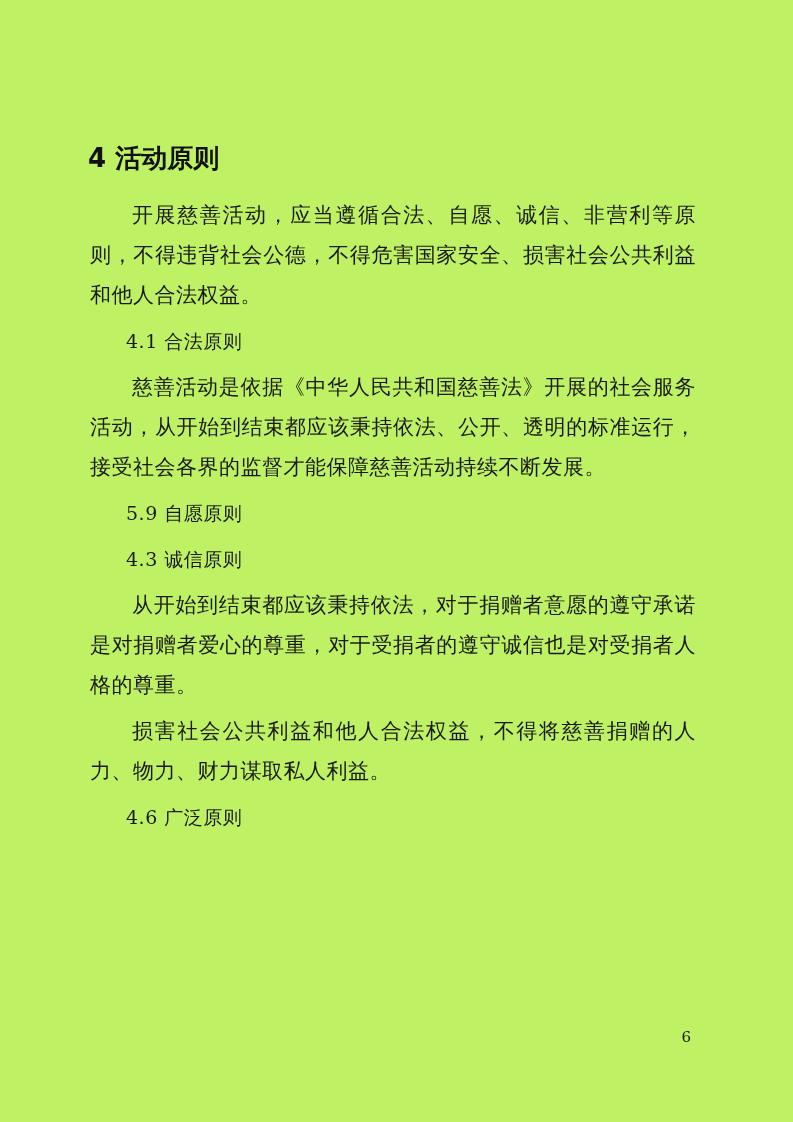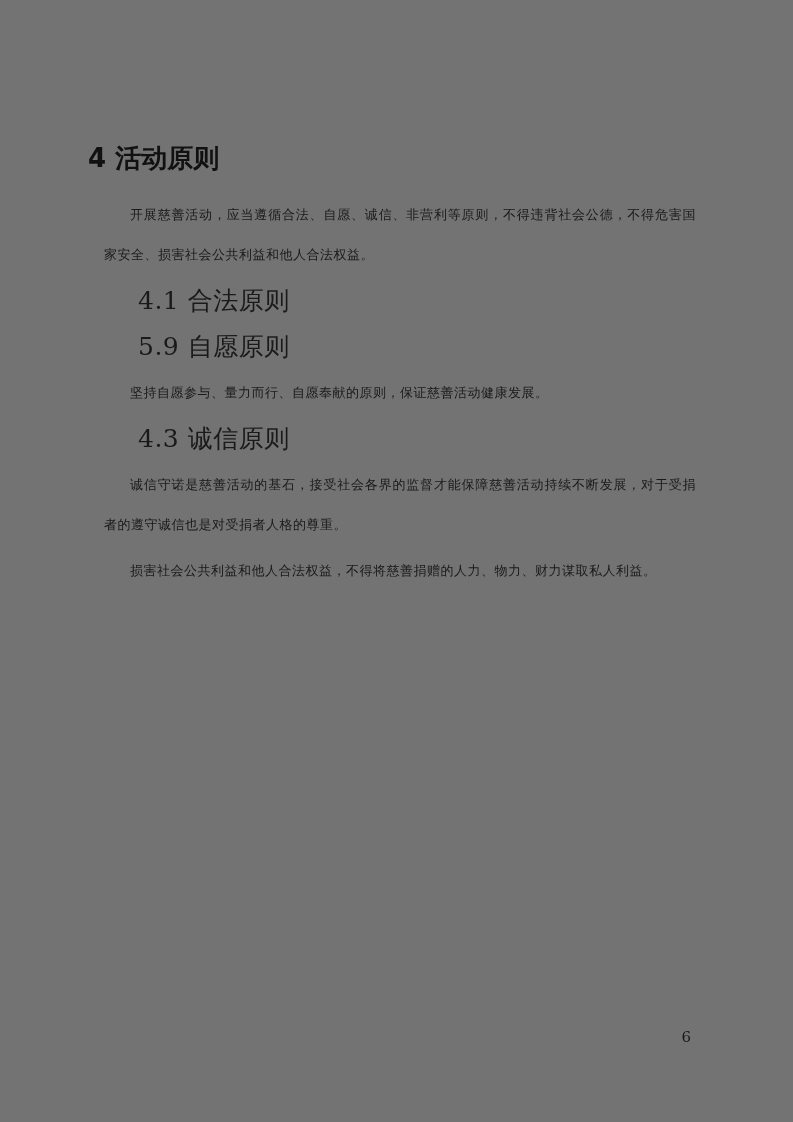--- a/index.html
+++ b/index.html
@@ -4,47 +4,47 @@
 <style>
   html, body {
     margin: 0;
     padding: 0;
     background: #ffffff;
   }
   .page {
     position: relative;
     width: 793px;
     height: 1122px;
-    background: #737373;
+    background: #bef264;
     box-sizing: border-box;
     padding: 143px 97px 0 88px;
     overflow: hidden;
     color: #1a1a1a;
   }
   .doc-title {
     font-family: "DejaVu Sans", "Liberation Sans", sans-serif;
     font-size: 26px;
     font-weight: 700;
     line-height: 30px;
     margin: 0 0 22px 0;
     color: #111111;
   }
   .para {
     font-family: Liberation Serif, serif;
-    font-size: 13px;
+    font-size: 21px;
     line-height: 40px;
-    margin: 0 0 6px 16px;
+    margin: 0 0 6px 2px;
     text-align: justify;
     text-indent: 2em;
     letter-spacing: 0.5px;
     color: #1a1a1a;
   }
   .subhead {
     font-family: "DejaVu Serif", "Liberation Serif", serif;
-    font-size: 25px;
+    font-size: 19px;
     line-height: 40px;
     margin: 0 0 6px 0;
     text-indent: 2em;
     letter-spacing: 0.5px;
     color: #1a1a1a;
   }
   .page-number {
     position: absolute;
     top: 1028px;
     right: 102px;
@@ -56,26 +56,27 @@
 </head>
 <body>
 
 <div class="page">
 
   <h1 class="doc-title">4 活动原则</h1>
 
   <p class="para">开展慈善活动，应当遵循合法、自愿、诚信、非营利等原则，不得违背社会公德，不得危害国家安全、损害社会公共利益和他人合法权益。</p>
 
   <p class="subhead">4.1 合法原则</p>
+  <p class="para">慈善活动是依据《中华人民共和国慈善法》开展的社会服务活动，从开始到结束都应该秉持依法、公开、透明的标准运行，接受社会各界的监督才能保障慈善活动持续不断发展。</p>
 
   <p class="subhead">5.9 自愿原则</p>
-  <p class="para">坚持自愿参与、量力而行、自愿奉献的原则，保证慈善活动健康发展。</p>
 
   <p class="subhead">4.3 诚信原则</p>
-  <p class="para">诚信守诺是慈善活动的基石，接受社会各界的监督才能保障慈善活动持续不断发展，对于受捐者的遵守诚信也是对受捐者人格的尊重。</p>
+  <p class="para">从开始到结束都应该秉持依法，对于捐赠者意愿的遵守承诺是对捐赠者爱心的尊重，对于受捐者的遵守诚信也是对受捐者人格的尊重。</p>
 
   <p class="para">损害社会公共利益和他人合法权益，不得将慈善捐赠的人力、物力、财力谋取私人利益。</p>
 
 
+  <p class="subhead">4.6 广泛原则</p>
 
   <div class="page-number">6</div>
 
 </div>
 
 </body></html>

